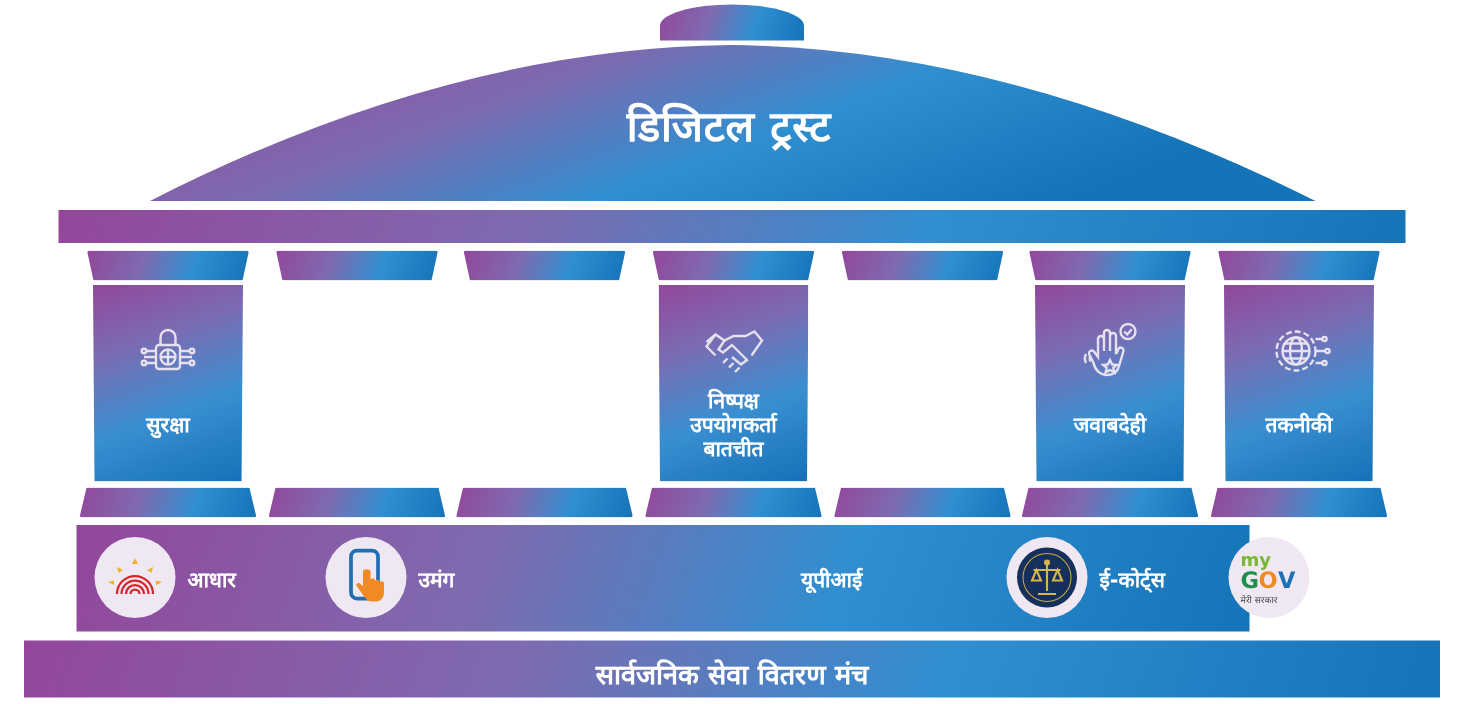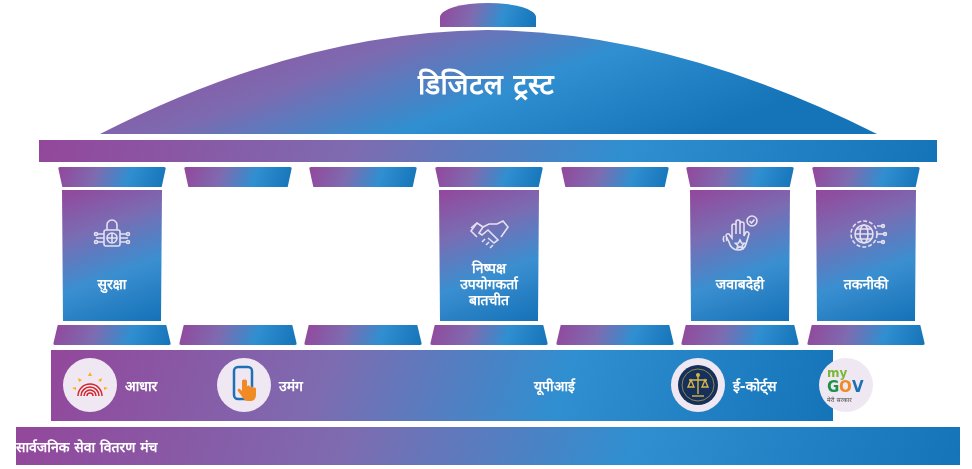--- a/index.html
+++ b/index.html
@@ -24,22 +24,22 @@
           clip-path: polygon(4% 0,96% 0,100% 100%,0 100%); border-radius:2px; }
   .pillar-icon { margin-top:22px; width:44px; height:44px; }
   .pillar-label { color:#fff; font-weight:bold; font-size:14px; text-align:center;
                   line-height:16px; position:absolute; left:0; width:100%; }
   #platform { left:51px; top:350px; width:782px; height:71px; }
   .svc { position:absolute; top:7px; height:56px; display:flex; align-items:center; }
   .svc-logo { width:54px; height:54px; border-radius:50%; background:#efe8f3;
               display:flex; align-items:center; justify-content:center; flex:none; }
   .svc-label { color:#fff; font-weight:bold; font-size:14px; margin-left:8px; white-space:nowrap; }
   #baseline { left:16px; top:427px; width:944px; height:38px; }
-  #baseline-label { left:0; width:100%; top:10px; text-align:left; color:#fff;
-                    font-weight:bold; font-size:14px; }
+  #baseline-label { left:0; width:100%; top:10px; text-align:center; color:#fff;
+                    font-weight:bold; font-size:18px; }
 </style>
 </head>
 <body>
 
 <svg class="abs" id="dome" viewBox="0 0 972 140" width="972" height="140">
   <defs>
     <linearGradient id="g1" x1="0" y1="0" x2="1" y2="0.35">
       <stop offset="0" stop-color="#93479b"></stop>
       <stop offset="0.38" stop-color="#7d6ab0"></stop>
       <stop offset="0.65" stop-color="#2f8fd0"></stop>

